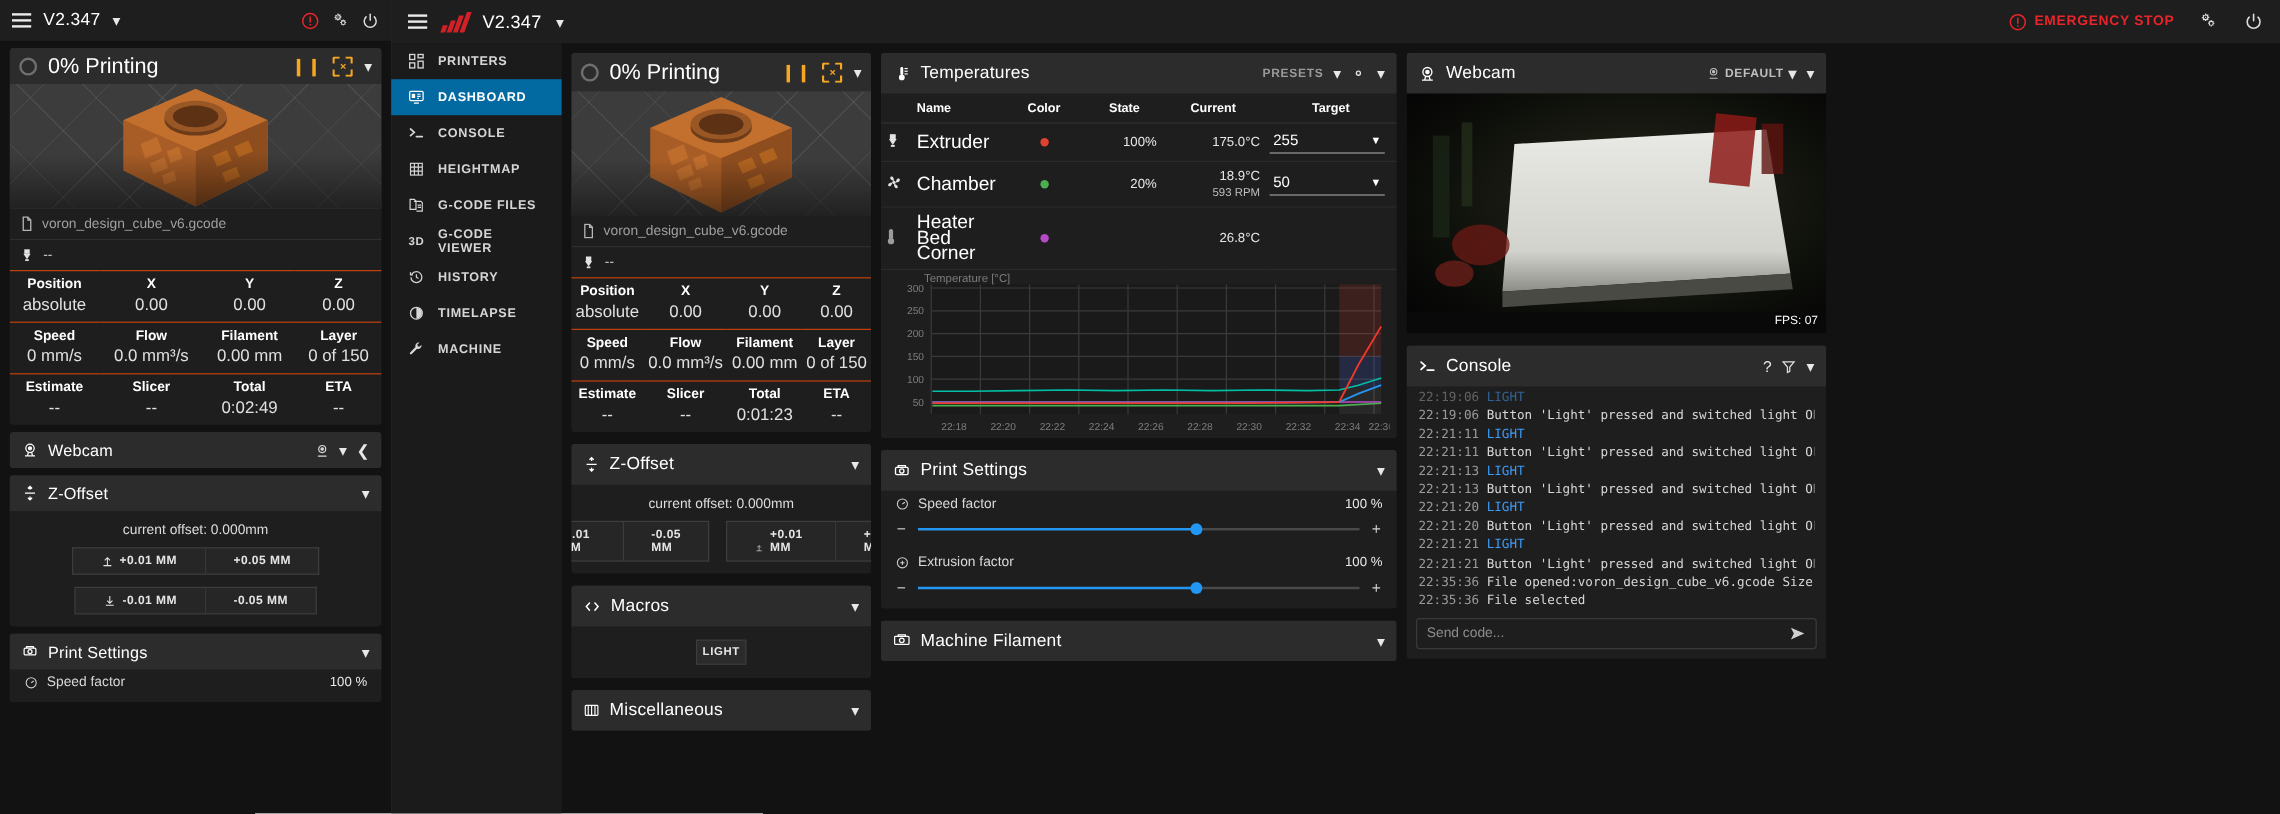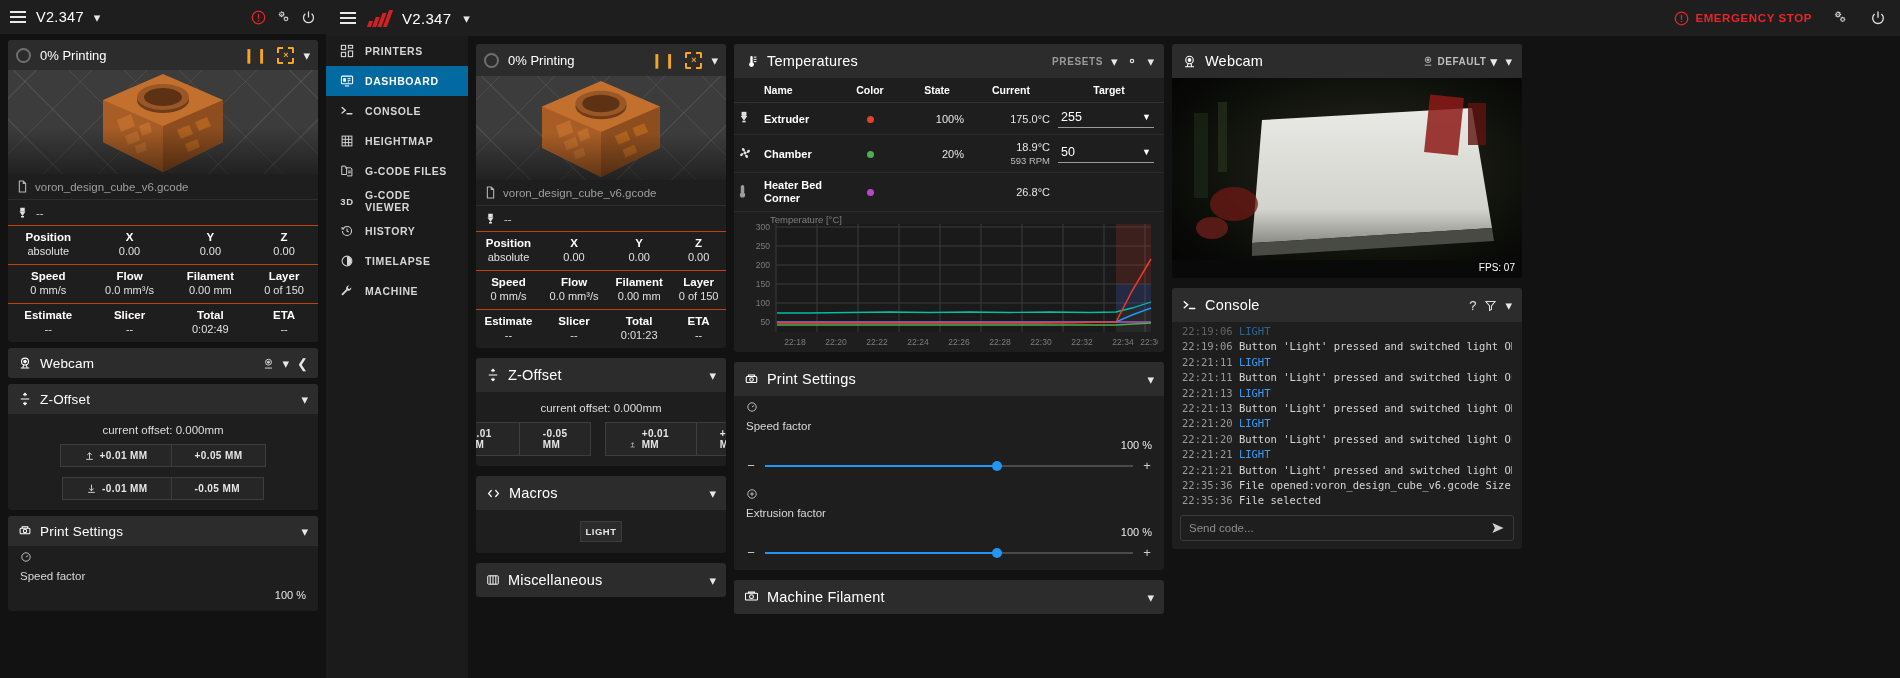--- a/index.html
+++ b/index.html
@@ -32,40 +32,40 @@
   }
   #topbar-l .ver { font-size: 14.5px; letter-spacing:.3px; }
   #topbar-l .sp { flex: 1; }
   .hamb { width: 16px; height: 12px; position: relative; cursor: pointer; }
   .hamb i { position: absolute; left: 0; width: 16px; height: 2px; background: #eaeaea; }
   .hamb i:nth-child(1){ top: 0; } .hamb i:nth-child(2){ top: 5px; } .hamb i:nth-child(3){ top: 10px; }
 
   .card { margin: 6px 8px 0 8px; }
   .statusbar { background: #2c2c2c; height: 30px; display: flex; align-items: center; padding: 0 8px; gap: 9px; }
   .ring { width: 15px; height: 15px; border: 2px solid #6f6f6f; border-radius: 50%; flex: none; }
-  .stat-txt { color: #fff; font-size: 13px; flex: 1; }
+  .stat-txt { color: #fff; font-size: 18px; flex: 1; }
   .pausebtn { color: #f5a623; font-size: 14px; letter-spacing: 1px; font-weight: 700; }
   .cancelbtn { width: 17px; height: 17px; border: 2px dashed #f5a623; border-radius: 2px; color: #f5a623;
                font-size: 9px; display:flex; align-items:center; justify-content:center; font-weight:700; }
 
   .thumb { position: relative; height: 104px; background: #3c3c3c; overflow: hidden; }
   .thumb .grid { position: absolute; inset: 0; opacity: .5;
     background-image: repeating-linear-gradient(45deg, transparent 0 38px, rgba(255,255,255,.16) 38px 39px),
                       repeating-linear-gradient(-45deg, transparent 0 38px, rgba(255,255,255,.16) 38px 39px); }
   .thumb .shade { position:absolute; inset:0; background: linear-gradient(180deg, rgba(0,0,0,0) 55%, rgba(0,0,0,.45) 100%); }
   .cube { position: absolute; left: 50%; top: 52%; transform: translate(-50%,-50%); }
 
   .filerow { height: 25px; display: flex; align-items: center; gap: 7px; padding: 0 9px;
              color: #9f9f9f; font-size: 11.5px; background: rgba(30,30,30,.85); }
   .toolrow { height: 25px; display:flex; align-items:center; gap: 8px; padding: 0 9px; color:#cfcfcf; font-size: 11.5px; }
 
   table.stats { width: 100%; border-collapse: collapse; }
   table.stats td { text-align: center; padding: 5px 2px 7px; border-top: 1px solid #c2410c; }
   table.stats .k { color: #ffffff; font-size: 11.5px; font-weight: 700; display:block; }
-  table.stats .v { color: #e0e0e0; font-size: 11px; display:block; margin-top: 2px; }
+  table.stats .v { color: #e0e0e0; font-size: 14px; display:block; margin-top: 2px; }
 
   .zo-current { text-align:center; color:#ddd; font-size:11.5px; padding: 10px 0 8px; }
   .btnpair { display:flex; justify-content:center; gap: 0; padding-bottom: 10px; }
   .obtn { border: 1px solid #3d3d3d; background: #262626; color:#e6e6e6; font-size: 10px;
           font-weight: 700; letter-spacing: .4px; padding: 5px 23px; display:flex; align-items:flex-end; gap:5px; }
   .obtn + .obtn { border-left: none; }
 
   
   #app { position: absolute; left: 326px; top: 0; width: 1574px; height: 678px; background: #121212; }
   #topbar {
@@ -85,35 +85,35 @@
   #content { position:absolute; left:142px; top:36px; right:0; bottom:0; }
   .col { position:absolute; top:0; bottom:0; overflow:hidden; }
   #col1 { left: 8px; width: 250px; }
   #col2 { left: 266px; width: 430px; }
   #col3 { left: 704px; width: 350px; }
 
   
   table.temps { width:100%; border-collapse: collapse; }
   table.temps th { color:#ffffff; font-size: 10.5px; font-weight:700; padding: 6px 4px; border-bottom:1px solid #313131; }
   table.temps td { padding: 6px 4px; border-bottom: 1px solid #2a2a2a; font-size: 11px; color:#e6e6e6; }
-  table.temps td.nm { color:#fff; font-weight:700; font-size:11px; }
+  table.temps td.nm { color:#fff; font-weight:400; font-size:16px; }
   .dot { width:7px; height:7px; border-radius:50%; display:inline-block; }
   .tgt { position:relative; width: 96px; }
   .tgt .fld { border-bottom: 1px solid #9a9a9a; display:flex; align-items:center; justify-content:space-between;
               padding: 1px 3px 3px 3px; color:#fff; font-size: 12.5px; }
   .tgt .fld .car { color:#fff; font-size: 9px; }
   .presets { color:#9a9a9a; font-size: 10px; font-weight:700; letter-spacing:.6px; }
 
   
   .chartwrap { position:relative; height: 140px; padding: 4px 6px 0 6px; }
   .ylab { position:absolute; left: 36px; top: 2px; color:#7d7d7d; font-size: 9.5px; }
 
   
   .slrow { padding: 5px 12px 10px; }
-  .sl-top { display:flex; align-items:flex-start; gap:7px; color:#d8d8d8; font-size: 11.5px; flex-direction: column; }
+  .sl-top { display:flex; align-items:flex-end; gap:7px; color:#d8d8d8; font-size: 11.5px; }
   .sl-top .val { margin-left:auto; color:#e8e8e8; font-size: 11px; }
   .sl-body { display:flex; align-items:center; gap:9px; margin-top:7px; }
   .sl-track { flex:1; height: 2px; background:#4a4a4a; position:relative; }
   .sl-fill { position:absolute; left:0; top:0; height:2px; background:#2196f3; }
   .sl-knob { position:absolute; top:-4px; width:10px; height:10px; border-radius:50%; background:#2196f3; }
   .pm { color:#cfcfcf; font-size: 13px; width:10px; text-align:center; }
 
   
   .camimg { position:relative; height: 200px; background:#0b0b0b; overflow:hidden; }
   .fps { position:absolute; right:7px; bottom:5px; color:#fff; font-size:10px; text-shadow: 0 0 3px #000; }

